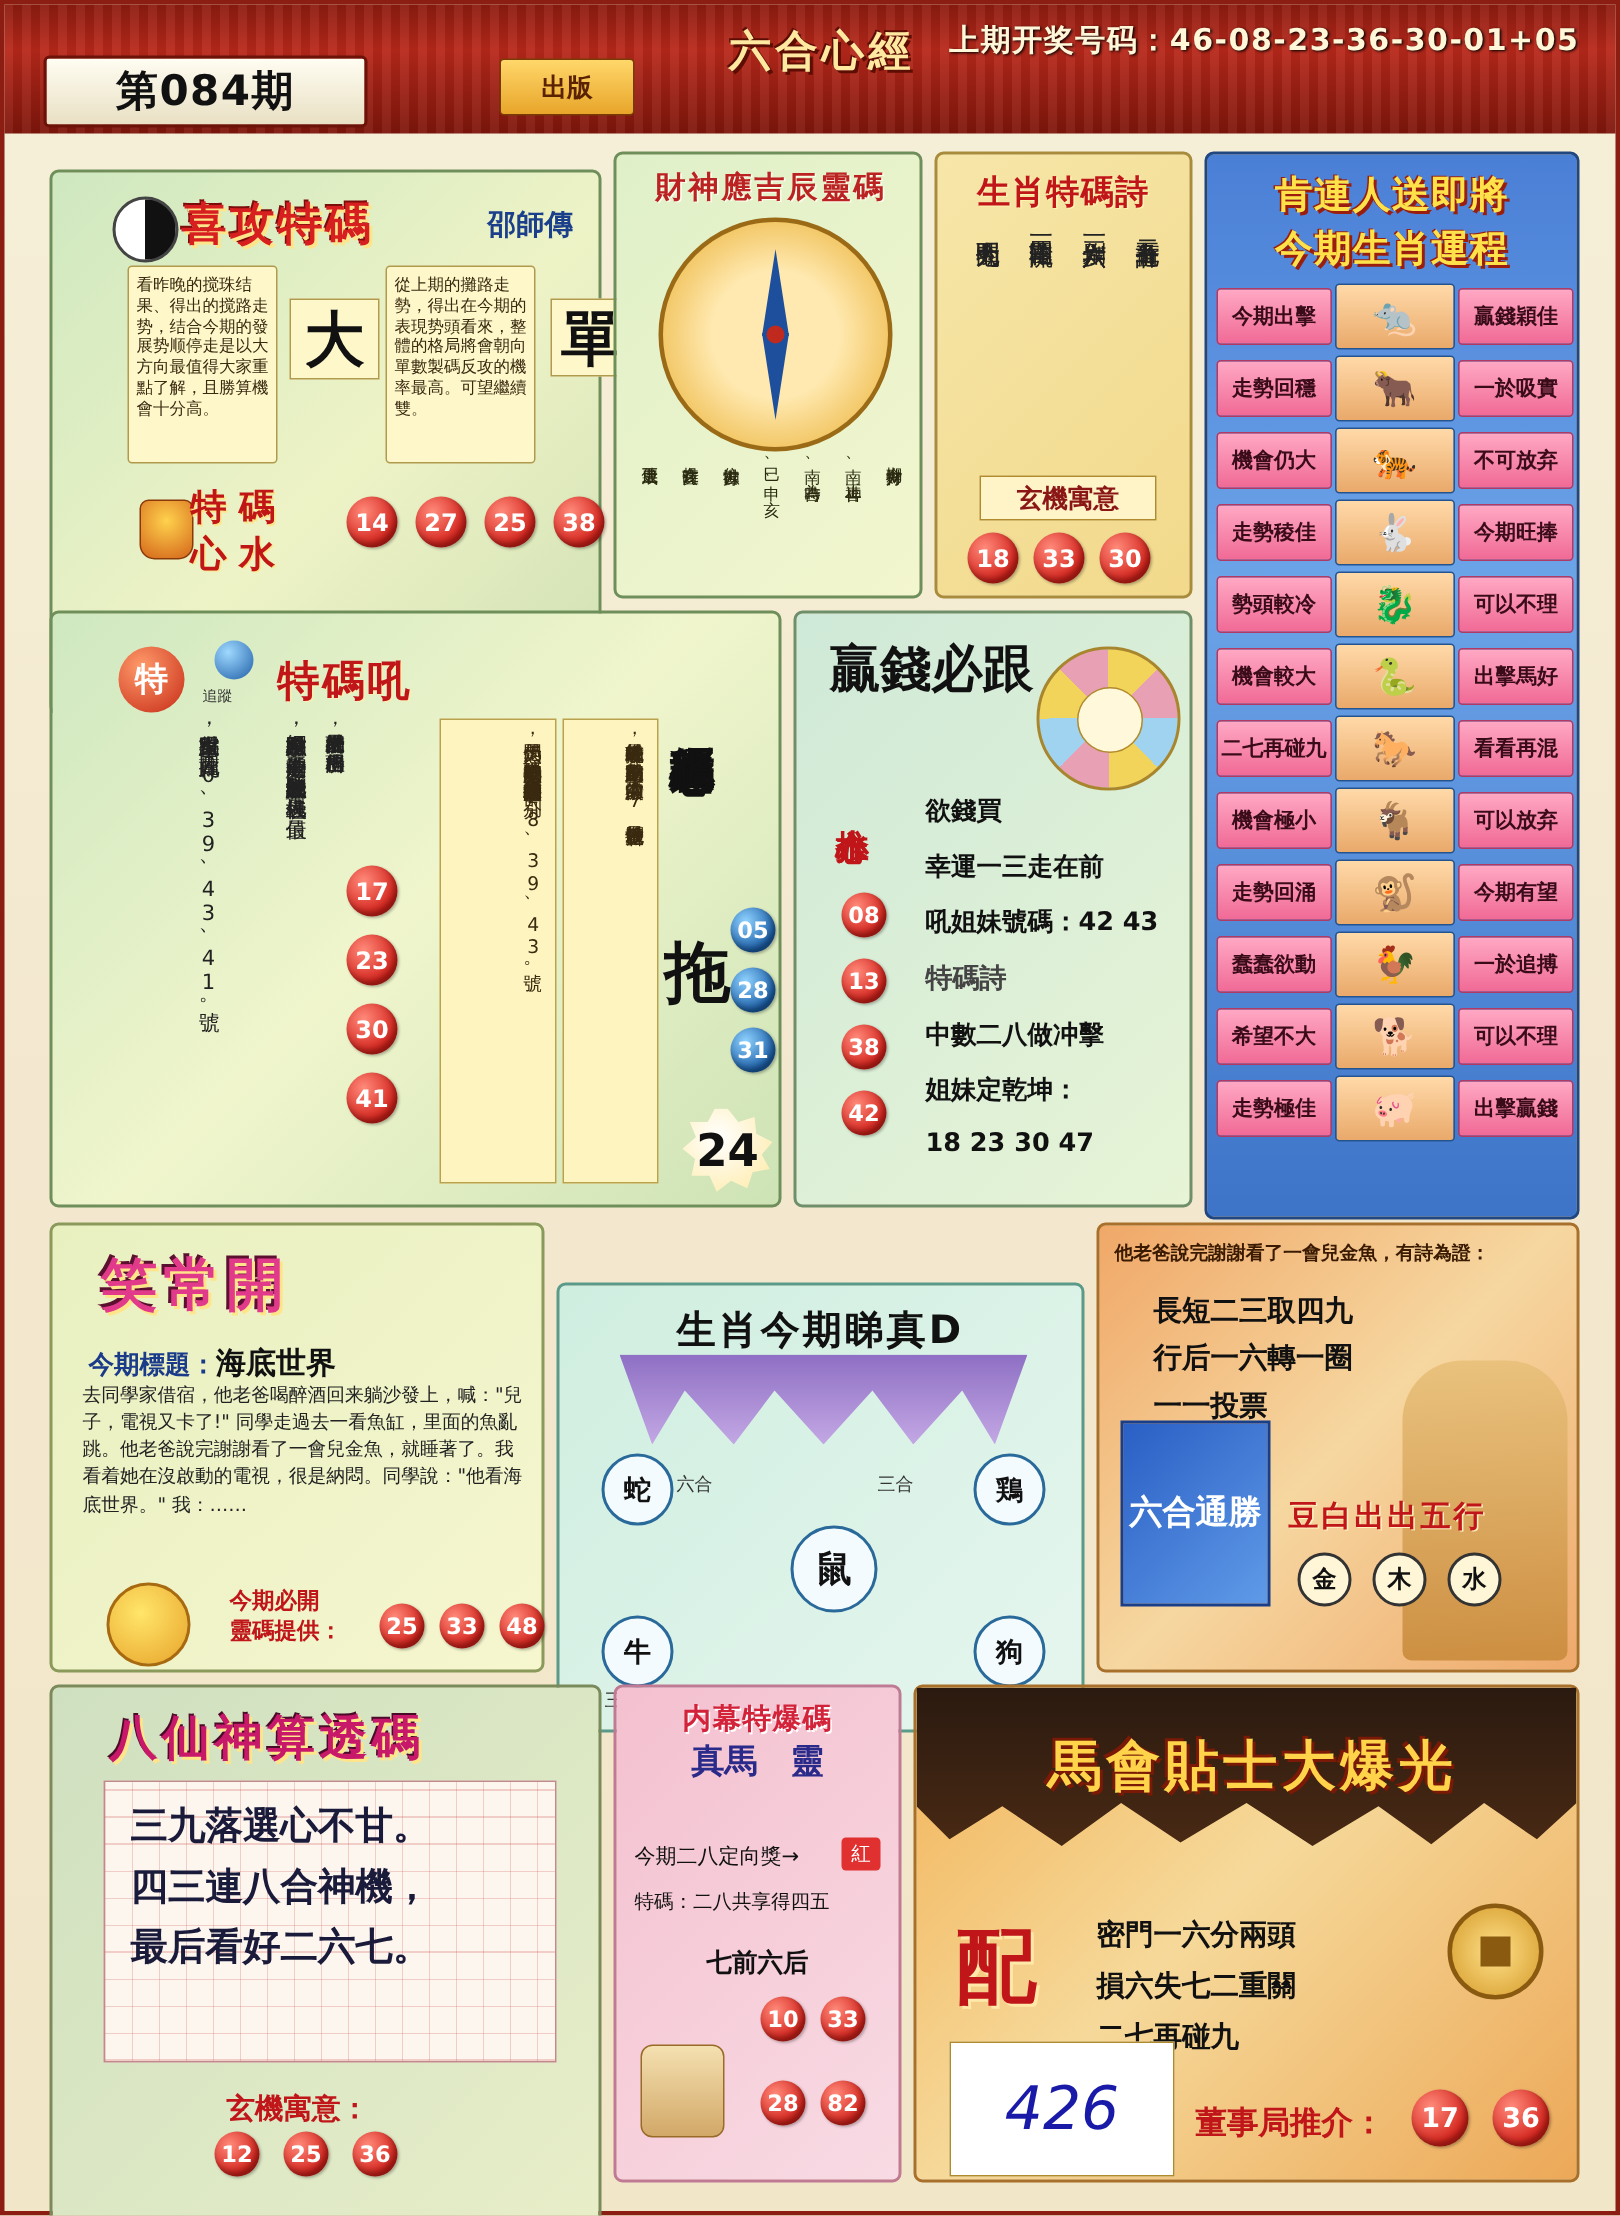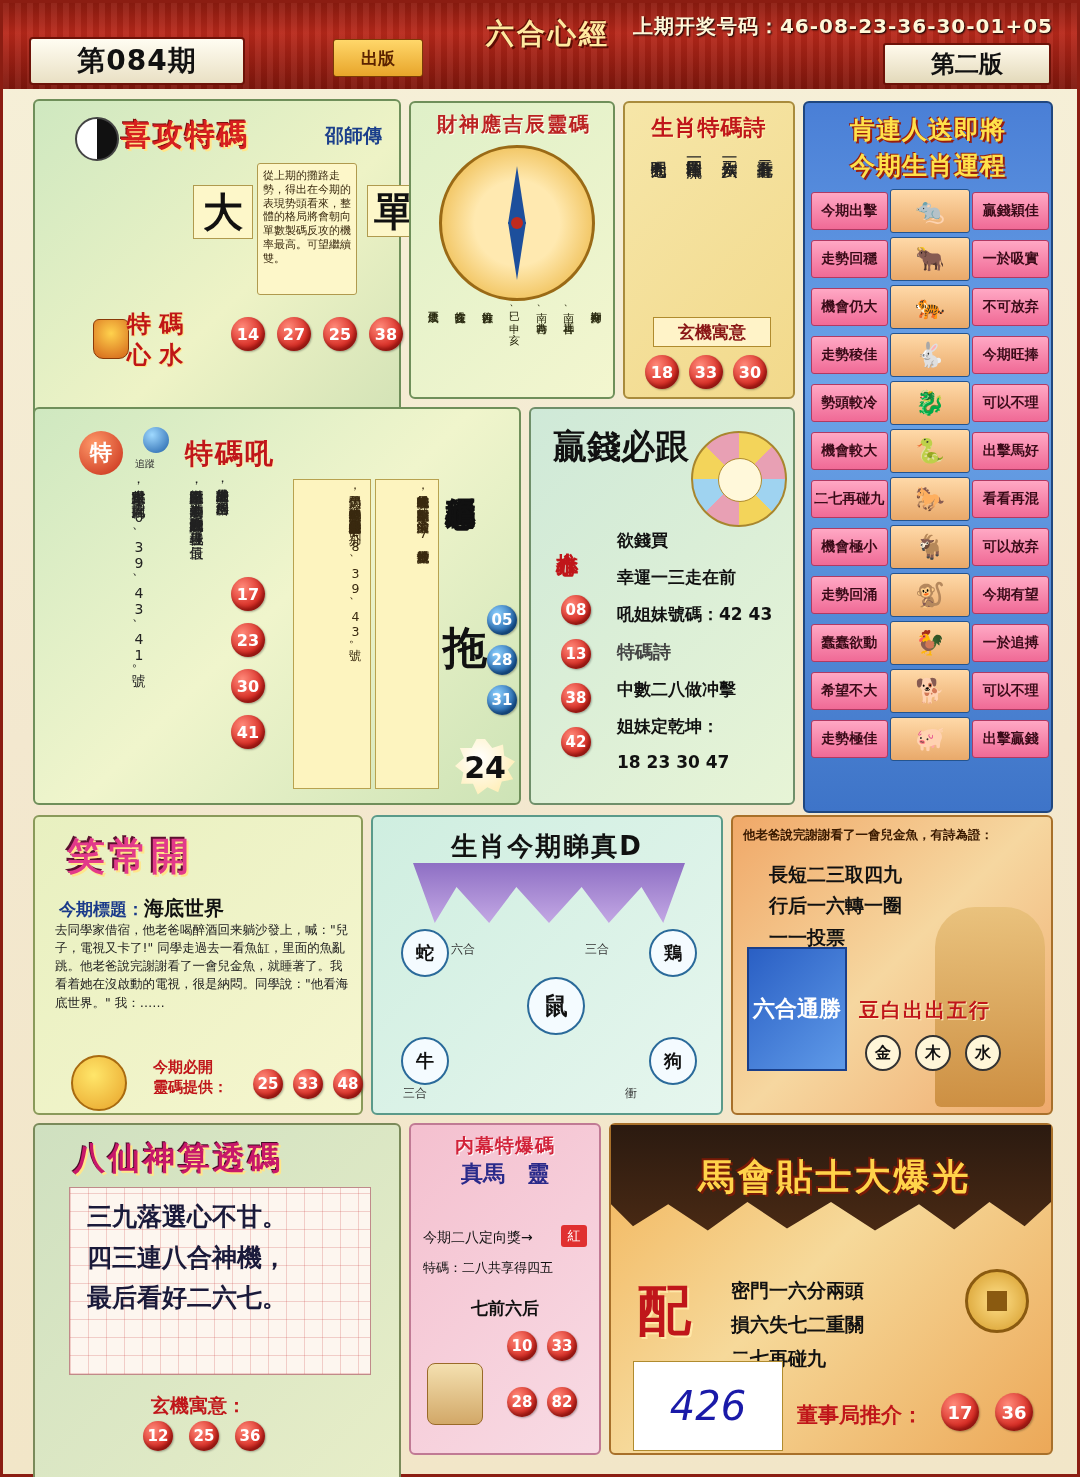--- a/index.html
+++ b/index.html
@@ -72,21 +72,21 @@
     box-shadow:inset -2px -3px 4px rgba(0,0,0,.35), 1px 1px 2px rgba(0,0,0,.3);
   }
   .ball.red{background:radial-gradient(circle at 34% 30%,#ff8a7a,#d3211a 70%);}
   .ball.blue{background:radial-gradient(circle at 34% 30%,#8fd2ff,#1b5fa8 70%);}
   .b34{width:34px;height:34px;font-size:16px;}
   .b30{width:30px;height:30px;font-size:15px;}
   .b38{width:38px;height:38px;font-size:18px;}
   .vert{writing-mode:vertical-rl;text-orientation:upright;}
 
   
-  #p1{left:30px;top:96px;width:368px;height:364px;
+  #p1{left:30px;top:110px;width:368px;height:364px;
       background:linear-gradient(135deg,#cfe8c0,#eef3c6 55%,#cfe0b4);
       border:2px solid #6f8f5a;}
   #p1 .title{
     position:absolute;left:86px;top:14px;font-size:30px;font-weight:bold;
     color:#d71f1f;text-shadow:2px 2px 0 #ffe58a,-1px -1px 0 #7c0d0d;letter-spacing:2px;
   }
   #p1 .sub{position:absolute;left:290px;top:22px;font-size:19px;color:#1b3f8b;font-weight:bold;}
   #p1 .yin{position:absolute;left:40px;top:16px;width:40px;height:40px;border-radius:50%;
     background:conic-gradient(#111 0 50%,#fff 50% 100%);border:2px solid #444;}
   .txtbox{position:absolute;background:#fdf7c9;border:1px solid #b09a4e;border-radius:3px;
@@ -197,21 +197,21 @@
   #p7 .t{position:absolute;left:32px;top:14px;font-size:38px;font-weight:bold;color:#e23a8a;
     text-shadow:2px 2px 0 #ffe58a,-2px -2px 0 #5c1030;letter-spacing:4px;}
   #p7 .sub{position:absolute;left:24px;top:78px;font-size:17px;font-weight:bold;color:#1a3a8a;}
   #p7 .body{position:absolute;left:20px;top:104px;width:294px;font-size:12.5px;line-height:1.45;color:#222;}
   #p7 .lbl{position:absolute;left:118px;top:240px;font-size:15px;font-weight:bold;color:#c0161a;line-height:1.35;}
   #p7 .balls{position:absolute;left:218px;top:252px;display:flex;gap:10px;}
   #p7 .face{position:absolute;left:36px;top:238px;width:52px;height:52px;border-radius:50%;
     background:radial-gradient(circle at 40% 35%,#ffe66a,#e8a32a);border:2px solid #a86a10;}
 
   
-  #p8{left:368px;top:812px;width:352px;height:300px;
+  #p8{left:368px;top:852px;width:352px;height:300px;
       background:linear-gradient(135deg,#cfeee0,#e6f6ee);border:2px solid #5a9a8a;padding-left:13px;}
   #p8 .t{position:absolute;left:0;top:12px;width:100%;text-align:center;font-size:26px;font-weight:bold;
     color:#111;letter-spacing:2px;}
   #p8 .rays{position:absolute;left:40px;top:46px;width:272px;height:60px;
     background:linear-gradient(180deg,#8e6fc4,#c3a8e4);clip-path:polygon(0 0,100% 0,92% 100%,84% 40%,72% 100%,62% 40%,50% 100%,38% 40%,28% 100%,16% 40%,8% 100%);}
   #p8 .node{position:absolute;width:44px;height:44px;border-radius:50%;background:#f4fbff;
     border:2px solid #2a6a9a;display:flex;align-items:center;justify-content:center;font-size:18px;font-weight:bold;color:#111;}
   #p8 .center{position:absolute;left:154px;top:160px;width:54px;height:54px;border-radius:50%;
     background:#f4fbff;border:2px solid #2a6a9a;display:flex;align-items:center;justify-content:center;
     font-size:24px;font-weight:bold;color:#111;}
@@ -289,27 +289,27 @@
 <body>
 
 <div class="page">
 
   <div class="hdr">
     <div class="wood"></div>
     <div class="banner-center">六合心經</div>
     <div class="lastdraw">上期开奖号码：46-08-23-36-30-01+05</div>
     <div class="issue">第084期</div>
     <div class="pub">出版</div>
-    <div class="edition">第二版</div>
   </div>
 
   <div class="panel" id="p1">
     <div class="yin"></div>
     <div class="title">喜攻特碼</div>
     <div class="sub">邵師傳</div>
+    <div class="txtbox tb1">看昨晚的搅珠结果、得出的搅路走势，结合今期的發展势顺停走是以大方向最值得大家重點了解，且勝算機會十分高。</div>
     <div class="bigchar bc1">大</div>
     <div class="txtbox tb2">從上期的攤路走勢，得出在今期的表現势頭看來，整體的格局將會朝向單數製碼反攻的機率最高。可望繼續雙。</div>
     <div class="bigchar bc2">單</div>
     <div class="lamp"></div>
     <div class="tm">
       <div>特 碼</div>
       <div>心 水</div>
     </div>
     <div class="balls">
       <span class="ball red b34">14</span>

